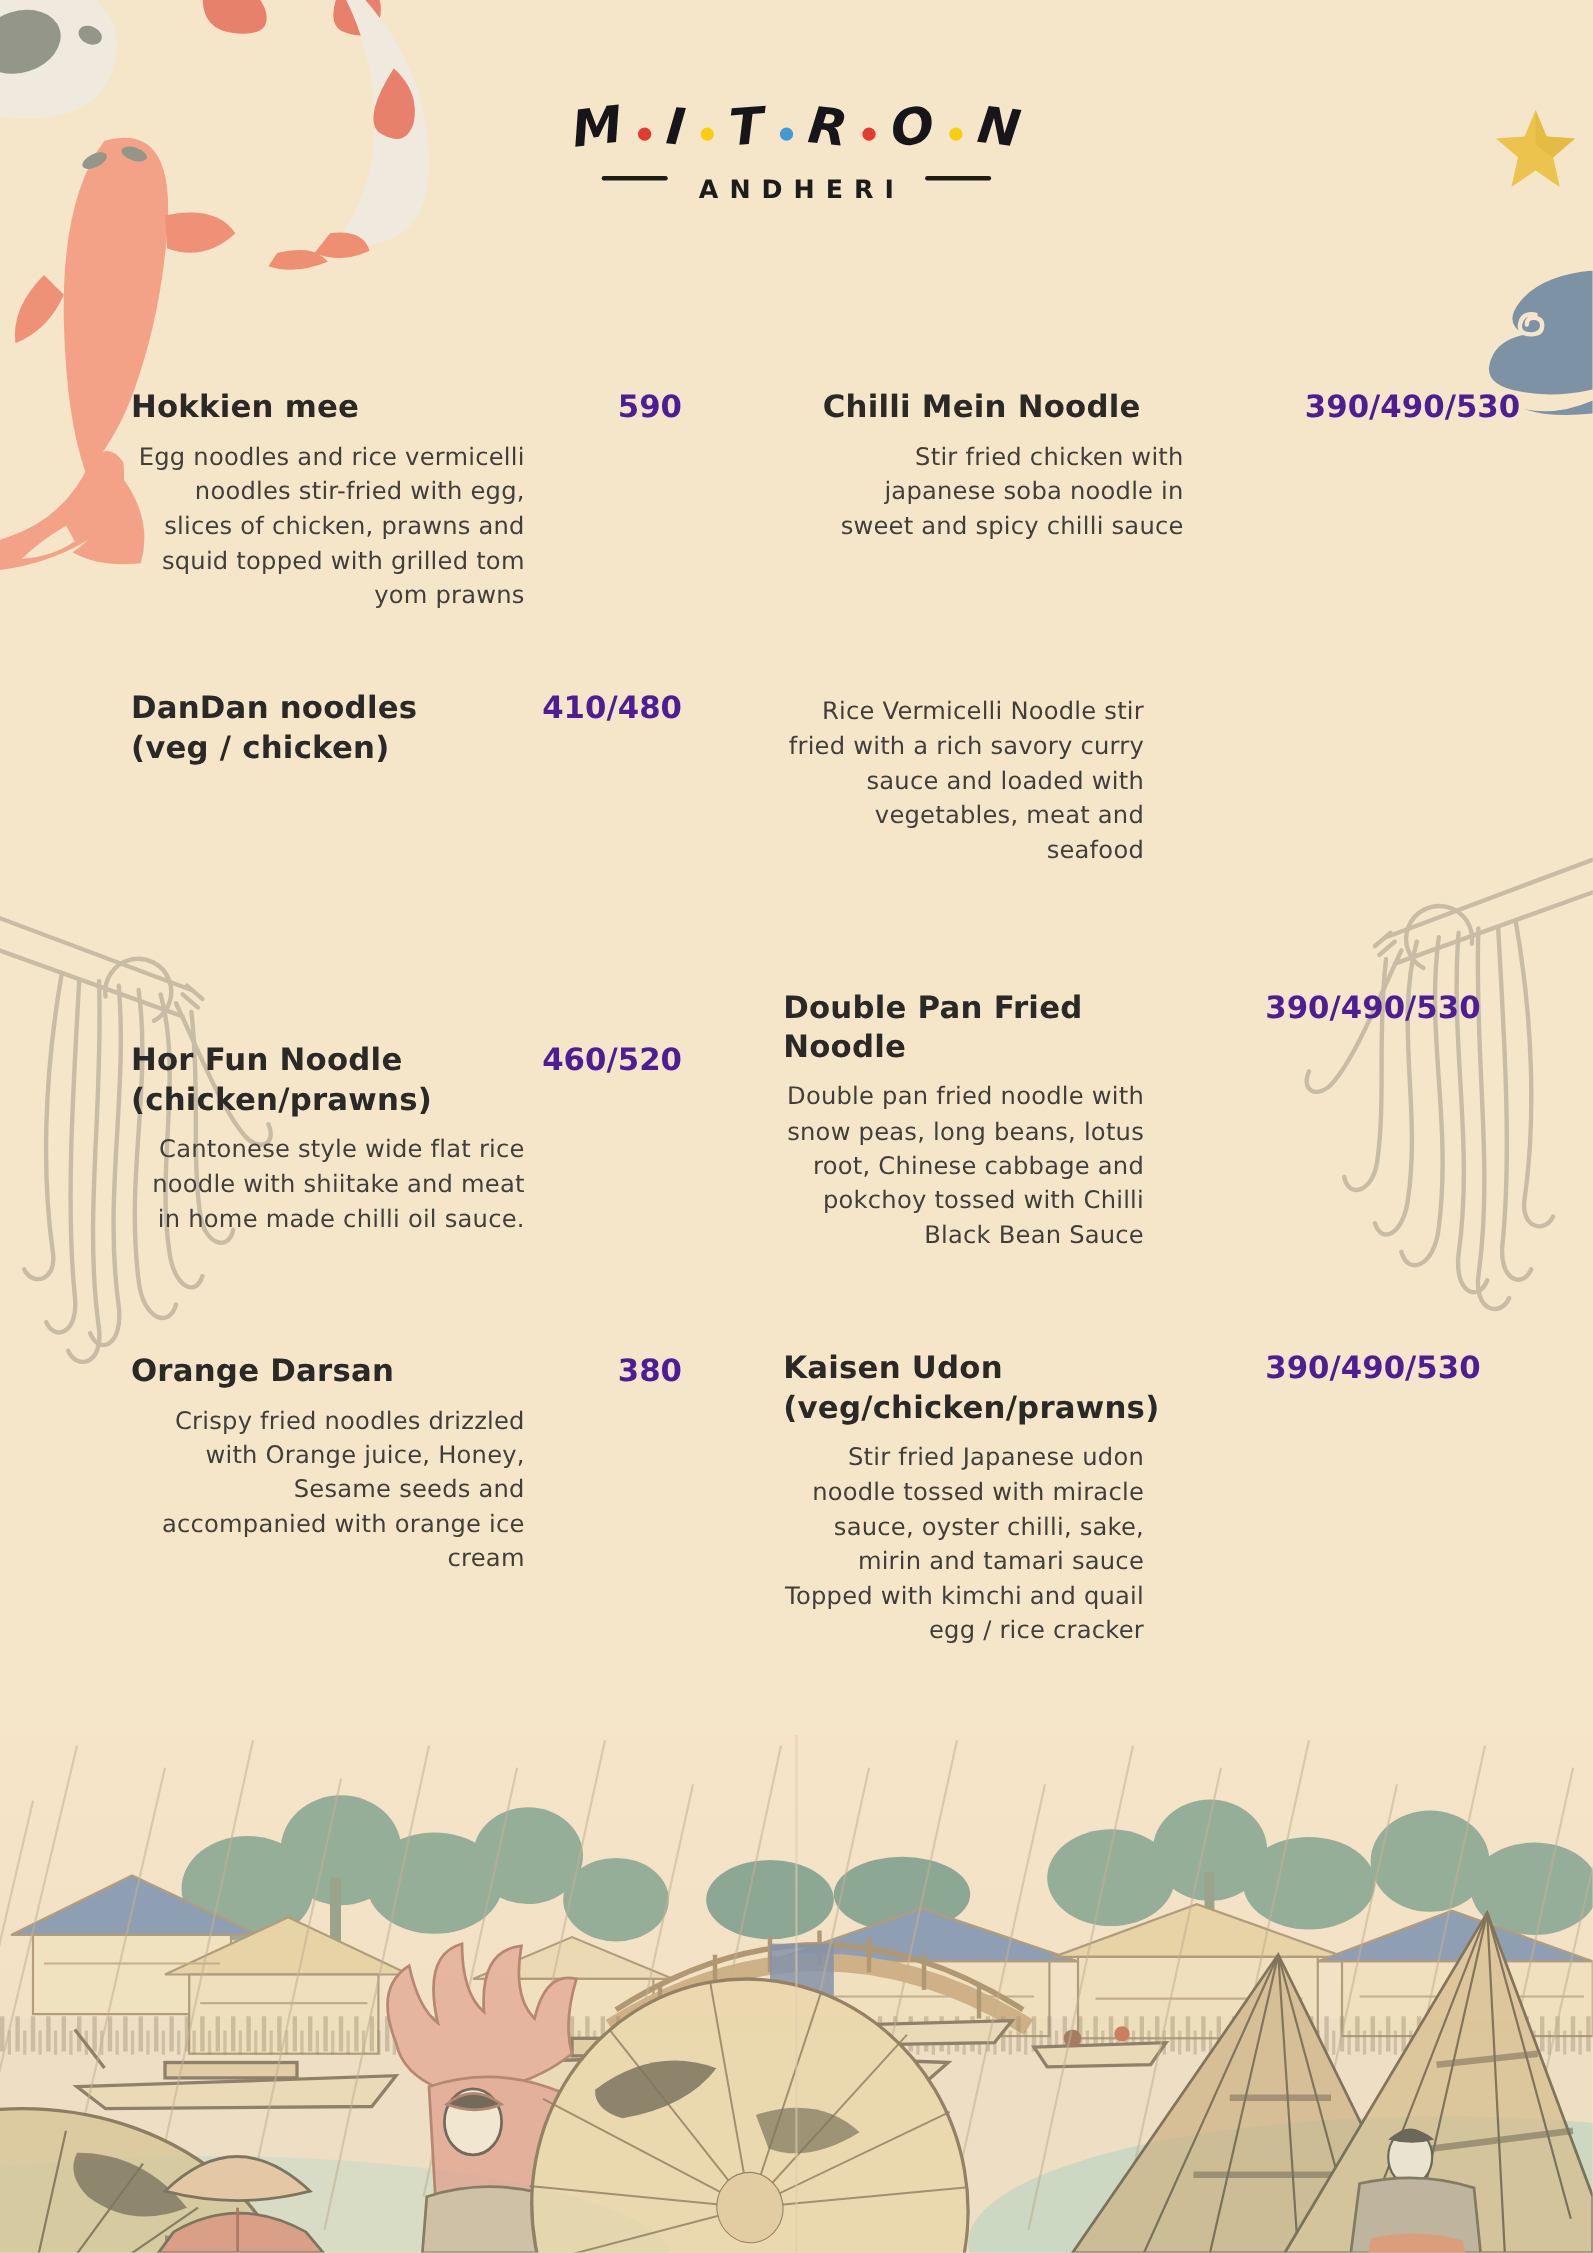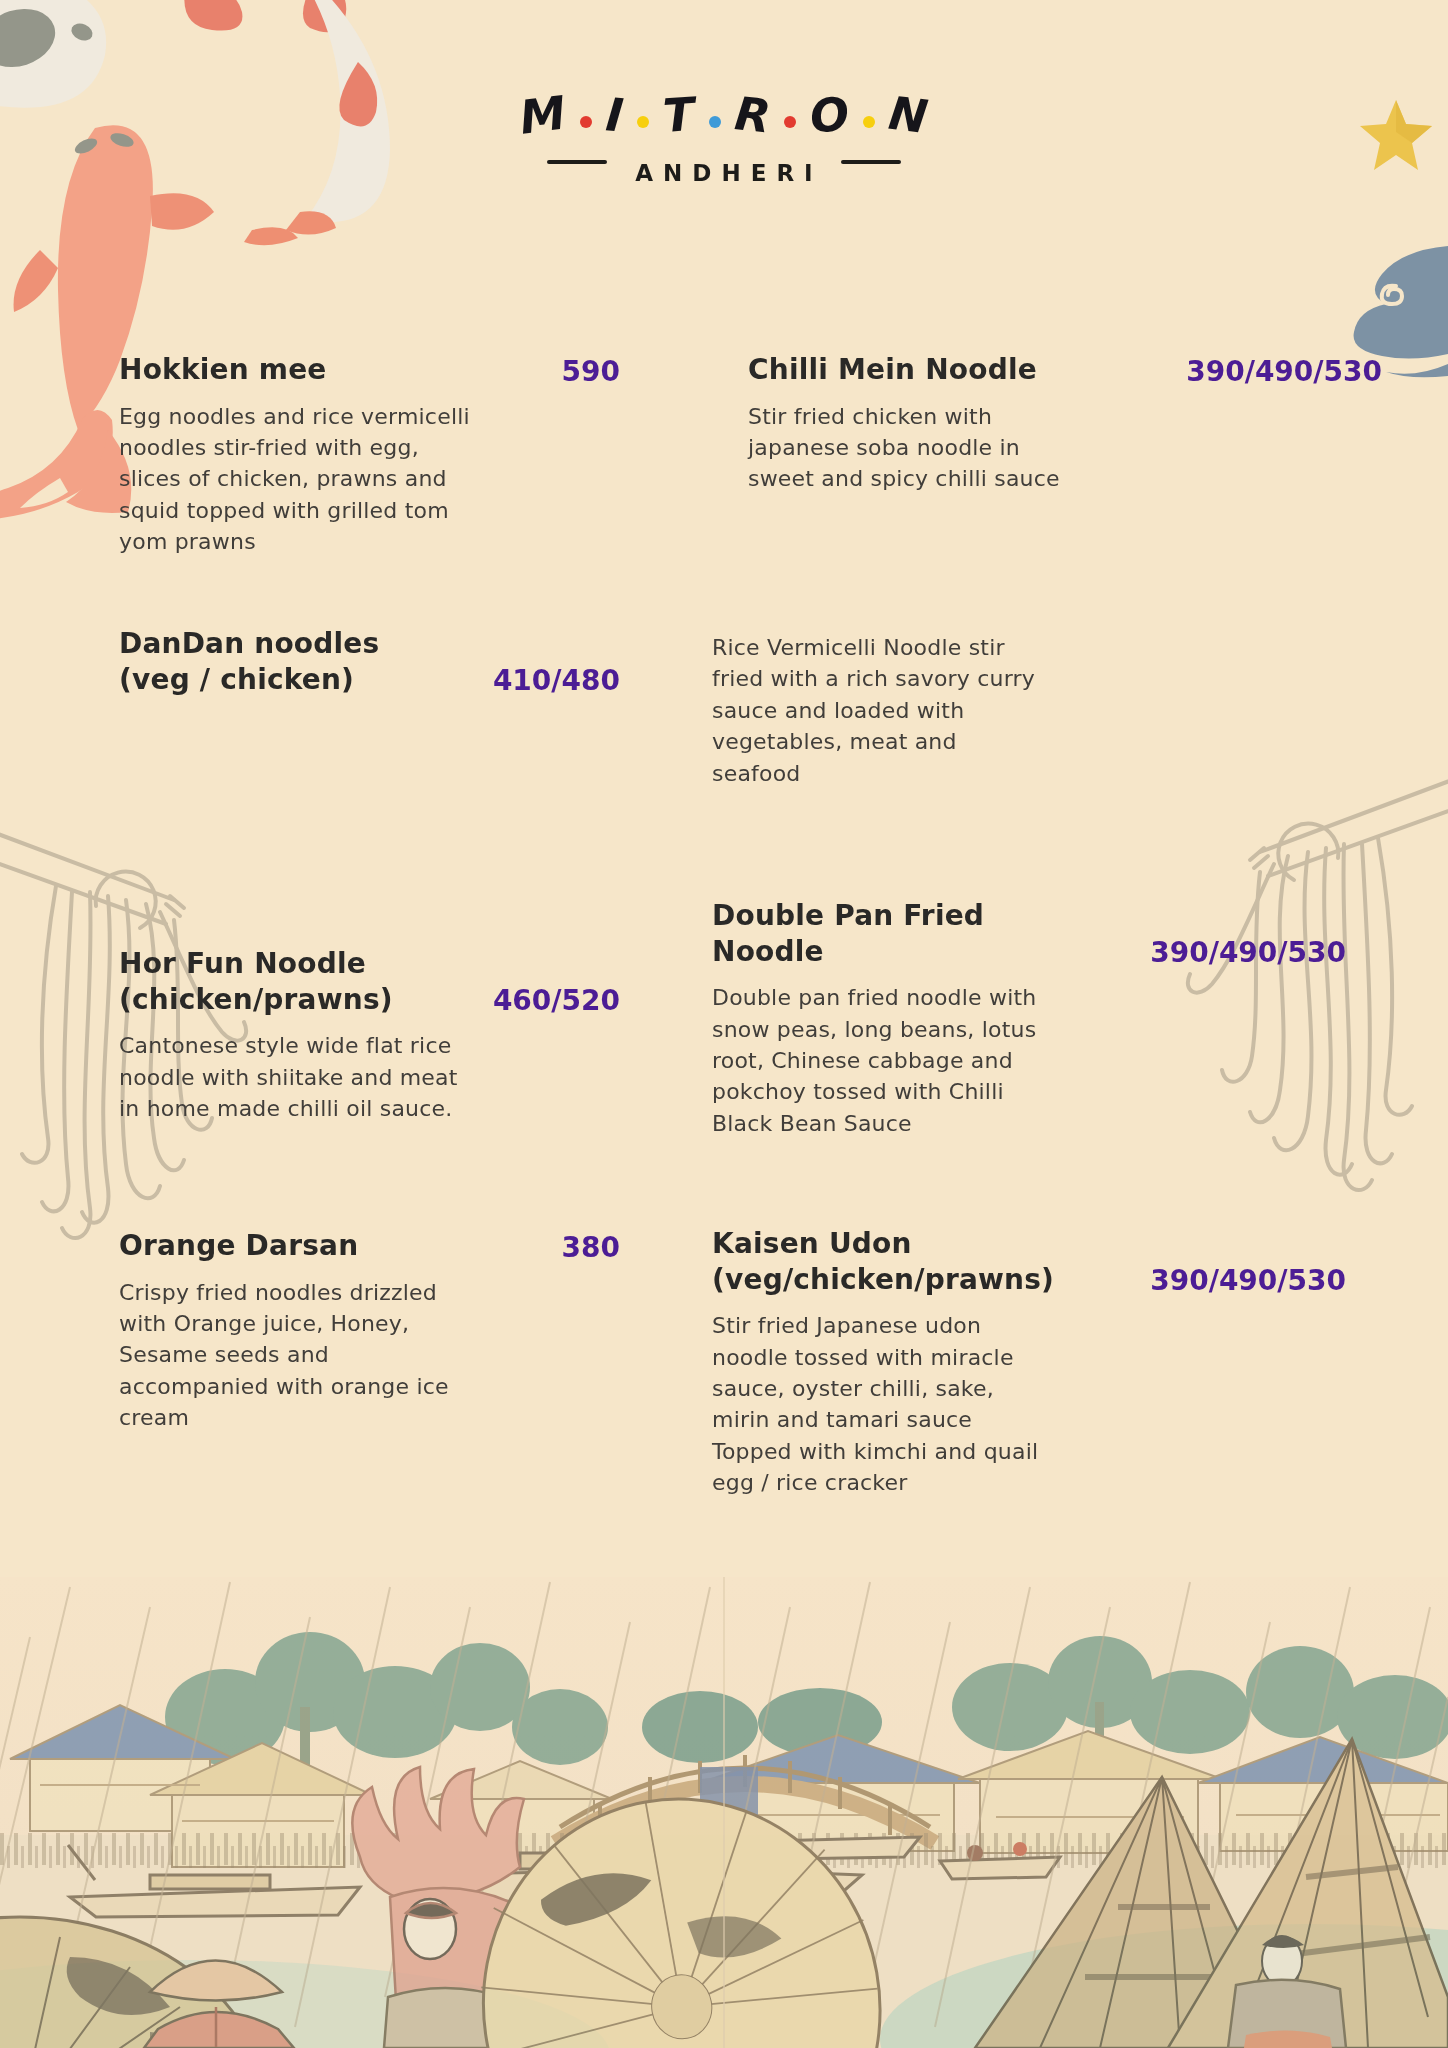--- a/index.html
+++ b/index.html
@@ -32,29 +32,29 @@
     display:flex;justify-content:center;align-items:flex-start;gap:18px;
   }
   .location-line{width:60px;height:4px;background:#1d1c19;border-radius:2px}
   .location-text{
     font-size:23px;font-weight:700;letter-spacing:10px;color:#1d1c19;
     text-indent:10px;
   }
 
   
   .menu-item{position:absolute}
-  .item-head{display:flex;justify-content:space-between;align-items:flex-end}
+  .item-head{display:flex;justify-content:space-between;align-items:flex-start}
   .item-name{
     font-size:28px;font-weight:700;line-height:1.27;color:#2a2927;letter-spacing:.2px;
   }
   .item-price{
     font-size:28px;font-weight:700;color:#4c1d95;white-space:nowrap;padding-top:1px;
   }
   .item-desc{
-    margin-top:13px;font-size:22px;line-height:1.43;color:#413e3a;letter-spacing:.2px;
+    margin-top:13px;font-size:22px;line-height:1.43;color:#413e3a;letter-spacing:.2px;text-align:right;
   }
   .col-left .item-name{width:310px}
   .col-left .item-desc{width:358px}
   .col-right .item-name{width:352px}
   .col-right .item-desc{width:328px}
   #item-l0{left:119px;top:352px;width:501px}
   #item-l1{left:119px;top:626px;width:501px}
   #item-l2{left:119px;top:946px;width:501px}
   #item-l3{left:119px;top:1228px;width:501px}
   #item-r0{left:748px;top:352px;width:634px}

